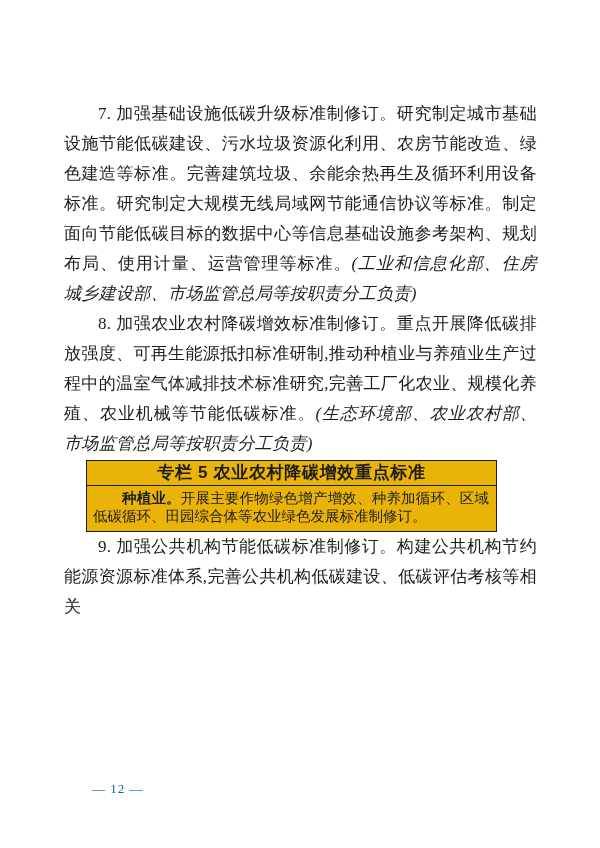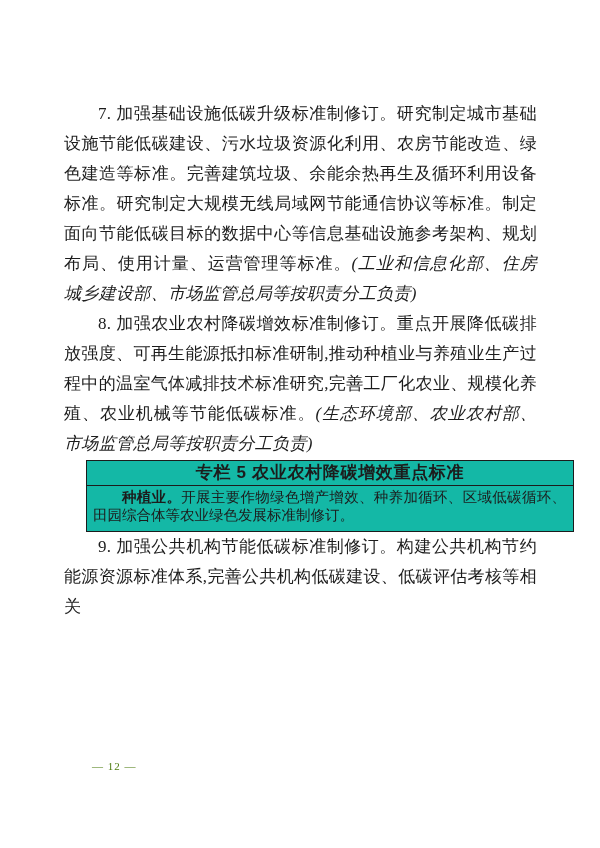--- a/index.html
+++ b/index.html
@@ -26,56 +26,55 @@
     text-justify: inter-ideograph;
     text-indent: 2em;
     letter-spacing: 0.02em;
   }
   .dept {
     font-style: italic; 
   }
   .column-box {
     box-sizing: border-box;
     margin: 1px 8px 0 22px;
-    width: 488px;
+    width: 411px;
     border: 1.5px solid #1c1c1c;
-    background: #14b8a6;
+    background: #eab308;
   }
   .column-box-title {
     font-family: "Liberation Sans", sans-serif;
     font-weight: bold;
     font-size: 17px;
     line-height: 22px;
     text-align: center;
     padding: 1px 0;
     border-bottom: 1.5px solid #1c1c1c;
     letter-spacing: 0.04em;
   }
   .column-box-body {
     padding: 3px 7px 5px 6px;
-    font-family: Liberation Mono, monospace;
   }
   .box-para {
     margin: 0;
     font-size: 14.5px;
     line-height: 18.4px;
     text-align: justify;
     text-justify: inter-ideograph;
     text-indent: 2em;
   }
   .box-para .lead {
     font-weight: bold;
   }
   .footer {
     position: absolute;
     left: 92px;
-    top: 760px;
-    font-size: 11px;
+    top: 781px;
+    font-size: 13px;
     letter-spacing: 1px;
-    color: #4d7c0f;
+    color: #0369a1;
   }
 </style>
 </head>
 <body>
 
 <div class="page">
   <div class="content">
 
     <p class="para"><span>7. 加强基础设施低碳升级标准制修订。研究制定城市基础设施节能低碳建设、污水垃圾资源化利用、农房节能改造、绿色建造等标准。完善建筑垃圾、余能余热再生及循环利用设备标准。研究制定大规模无线局域网节能通信协议等标准。制定面向节能低碳目标的数据中心等信息基础设施参考架构、规划布局、使用计量、运营管理等标准。</span><span class="dept">(工业和信息化部、住房城乡建设部、市场监管总局等按职责分工负责)</span></p>
 

